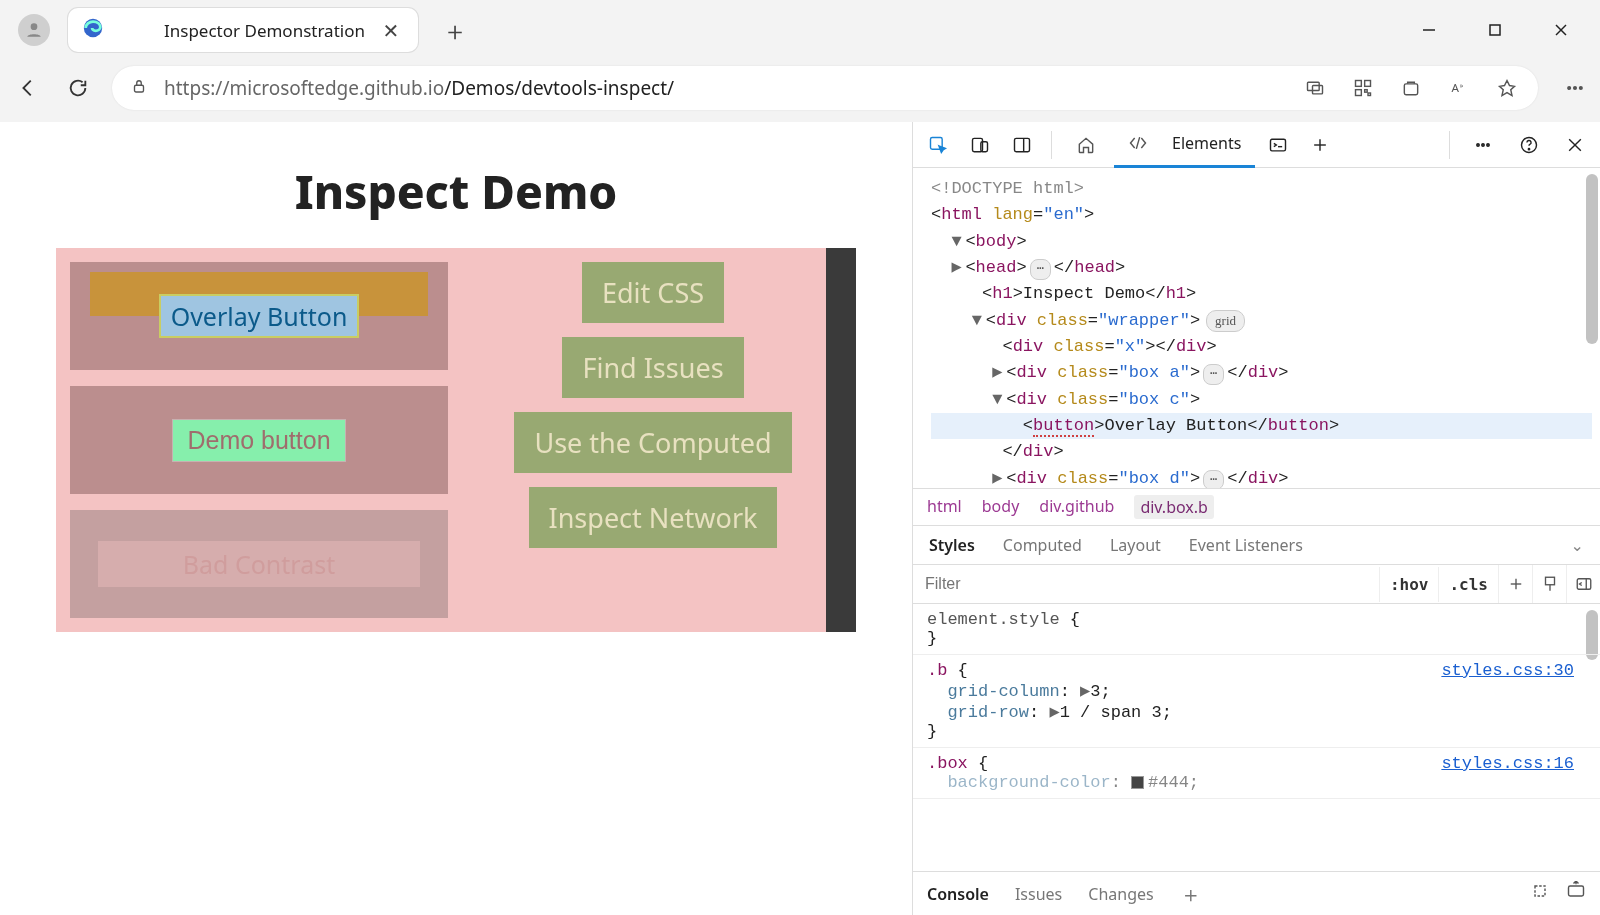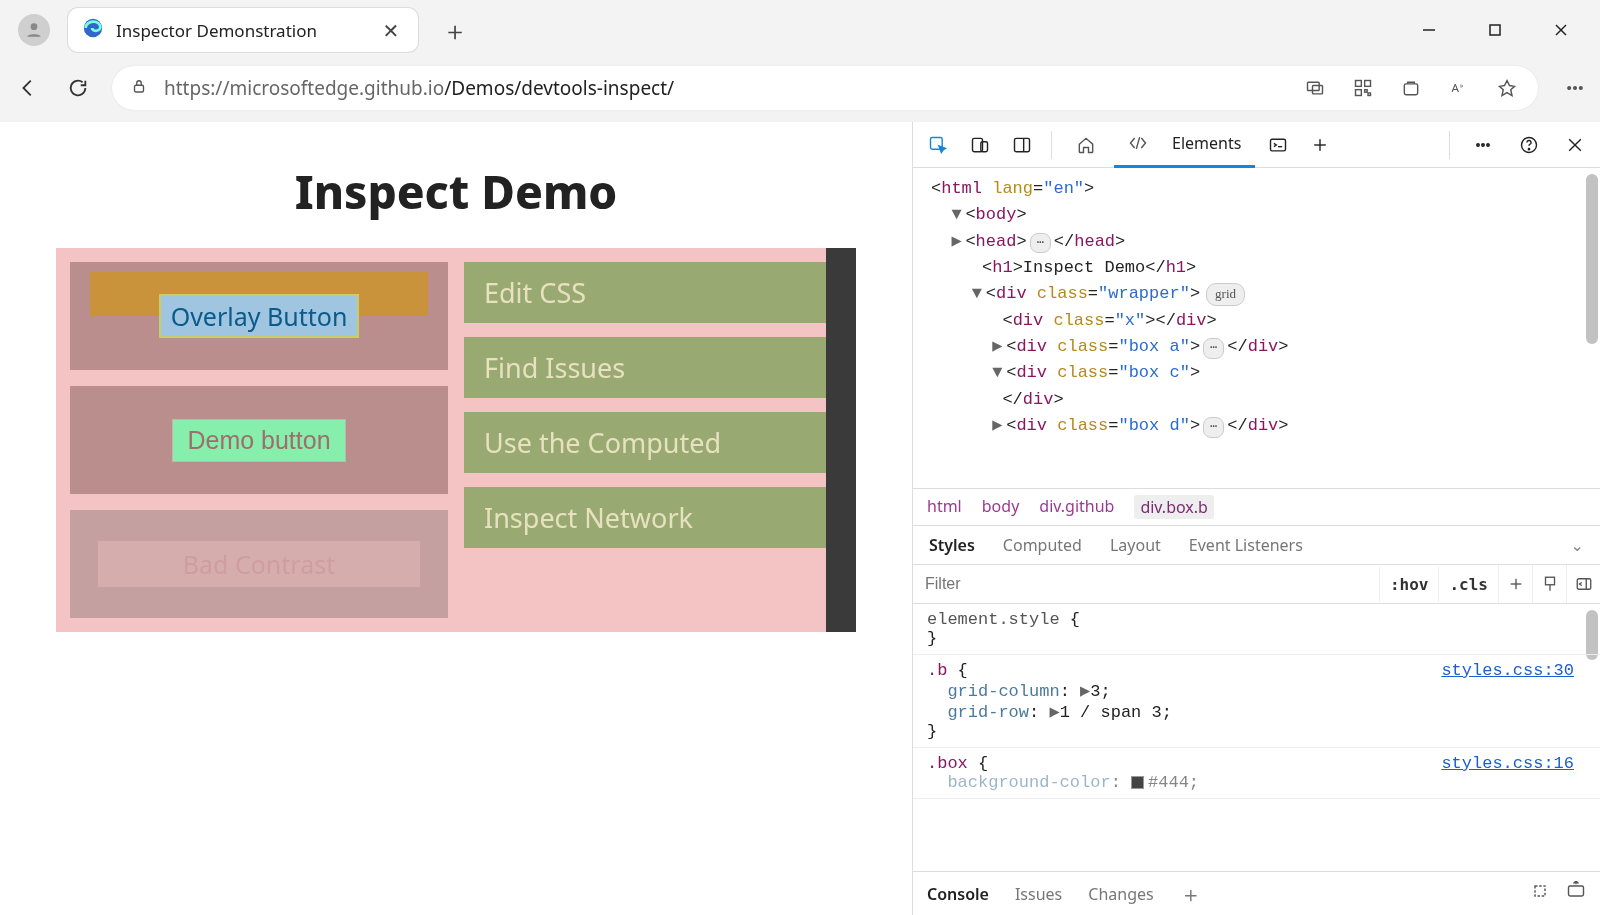--- a/index.html
+++ b/index.html
@@ -24,21 +24,21 @@
     display: flex; align-items: center; justify-content: center;
   }
   .avatar svg { width: 20px; height: 20px; fill: #888; }
   .tab {
     background: #fff; border-radius: 10px;
     display: flex; align-items: center; height: 44px;
     padding: 0 14px; gap: 12px; min-width: 350px;
     box-shadow: 0 0 0 1px #ddd;
   }
   .tab .favicon svg { width: 22px; height: 22px; }
-  .tab .title { font-size: 17px; color: #222; flex: 1; }
+  .tab .title { font-size: 17px; color: #222; flex: 1; margin-left: 48px; }
   .tab .close-x, .newtab { width: 26px; height:26px; display:flex;align-items:center;justify-content:center;
     color:#444; font-size:20px; cursor:pointer;}
   .newtab { margin-left: 24px; font-size: 26px; font-weight: 300;}
   .win-controls { margin-left:auto; display:flex; gap: 36px; padding-right: 16px;}
   .win-btn { width:30px;height:30px;display:flex;align-items:center;justify-content:center;cursor:pointer;}
   .win-btn svg { width:16px;height:16px;stroke:#222;stroke-width:1.5;fill:none;}
 
   .addressbar-row {
     display:flex; align-items:center; padding: 6px 12px 12px; gap:18px;
   }
@@ -298,21 +298,21 @@
 
 <div class="workspace">
 
   <div class="page">
     <h1>Inspect Demo</h1>
     <div class="wrapper">
       <div class="box a">
         <div class="stripe"></div>
         <span class="inspect-target">Overlay Button</span>
       </div>
-      <div class="col2" style="grid-row: span 3;">
+      <div class="col2" style="grid-row: span 3; align-items: center;">
         <div class="green-btn">Edit CSS</div>
         <div class="green-btn">Find Issues</div>
         <div class="green-btn">Use the Computed</div>
         <div class="green-btn">Inspect Network</div>
       </div>
       <div class="box c">
         <button>Demo button</button>
       </div>
       <div class="box d">
         <div class="bad">Bad Contrast</div>
@@ -387,28 +387,30 @@
             <svg viewBox="0 0 24 24">
               <line x1="5" y1="5" x2="19" y2="19"></line>
               <line x1="19" y1="5" x2="5" y2="19"></line>
             </svg>
           </div>
       </div>
     </div>
 
     <div class="dom-tree">
       <div class="scrollbar"></div>
+      <div class="dom-line"><span class="tok-doctype">&lt;!DOCTYPE html&gt;</span></div>
       <div class="dom-line">&lt;<span class="tok-tag">html</span> <span class="tok-attr">lang</span>=<span class="tok-str">"<span>en</span>"</span>&gt;</div>
       <div class="dom-line">  <span class="expander">▼</span>&lt;<span class="tok-tag">body</span>&gt;</div>
       <div class="dom-line">  <span class="expander">▶</span>&lt;<span class="tok-tag">head</span>&gt;<span class="ellip">⋯</span>&lt;/<span class="tok-tag">head</span>&gt;</div>
       <div class="dom-line">     &lt;<span class="tok-tag">h1</span>&gt;<span class="tok-text">Inspect Demo</span>&lt;/<span class="tok-tag">h1</span>&gt;</div>
       <div class="dom-line">    <span class="expander">▼</span>&lt;<span class="tok-tag">div</span> <span class="tok-attr">class</span>=<span class="tok-str">"<span>wrapper</span>"</span>&gt;<span class="badge">grid</span></div>
       <div class="dom-line">       &lt;<span class="tok-tag">div</span> <span class="tok-attr">class</span>=<span class="tok-str">"<span>x</span>"</span>&gt;&lt;/<span class="tok-tag">div</span>&gt;</div>
       <div class="dom-line">      <span class="expander">▶</span>&lt;<span class="tok-tag">div</span> <span class="tok-attr">class</span>=<span class="tok-str">"<span>box a</span>"</span>&gt;<span class="ellip">⋯</span>&lt;/<span class="tok-tag">div</span>&gt;</div>
       <div class="dom-line">      <span class="expander">▼</span>&lt;<span class="tok-tag">div</span> <span class="tok-attr">class</span>=<span class="tok-str">"<span>box c</span>"</span>&gt;</div>
+      <div class="dom-line dom-hl">         &lt;<span class="tok-tag squiggle">button</span>&gt;<span class="tok-text">Overlay Button</span>&lt;/<span class="tok-tag">button</span>&gt;</div>
       <div class="dom-line">       &lt;/<span class="tok-tag">div</span>&gt;</div>
       <div class="dom-line">      <span class="expander">▶</span>&lt;<span class="tok-tag">div</span> <span class="tok-attr">class</span>=<span class="tok-str">"<span>box d</span>"</span>&gt;<span class="ellip">⋯</span>&lt;/<span class="tok-tag">div</span>&gt;</div>
     </div>
 
     <div class="breadcrumb">
       <span>html</span>
       <span>body</span>
       <span>div.github</span>
       <span class="sel">div.box.b</span>
     </div>

